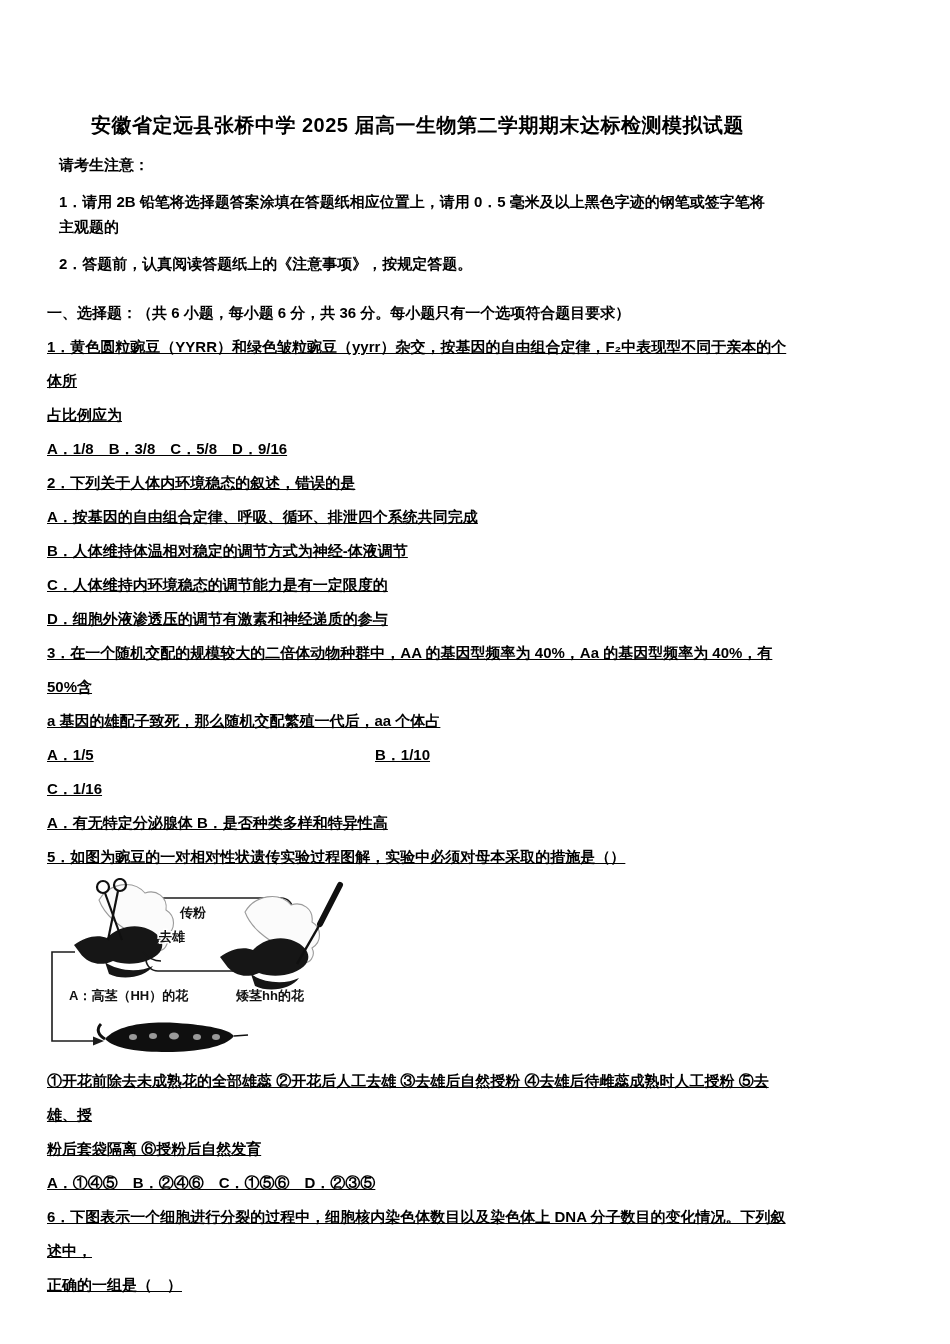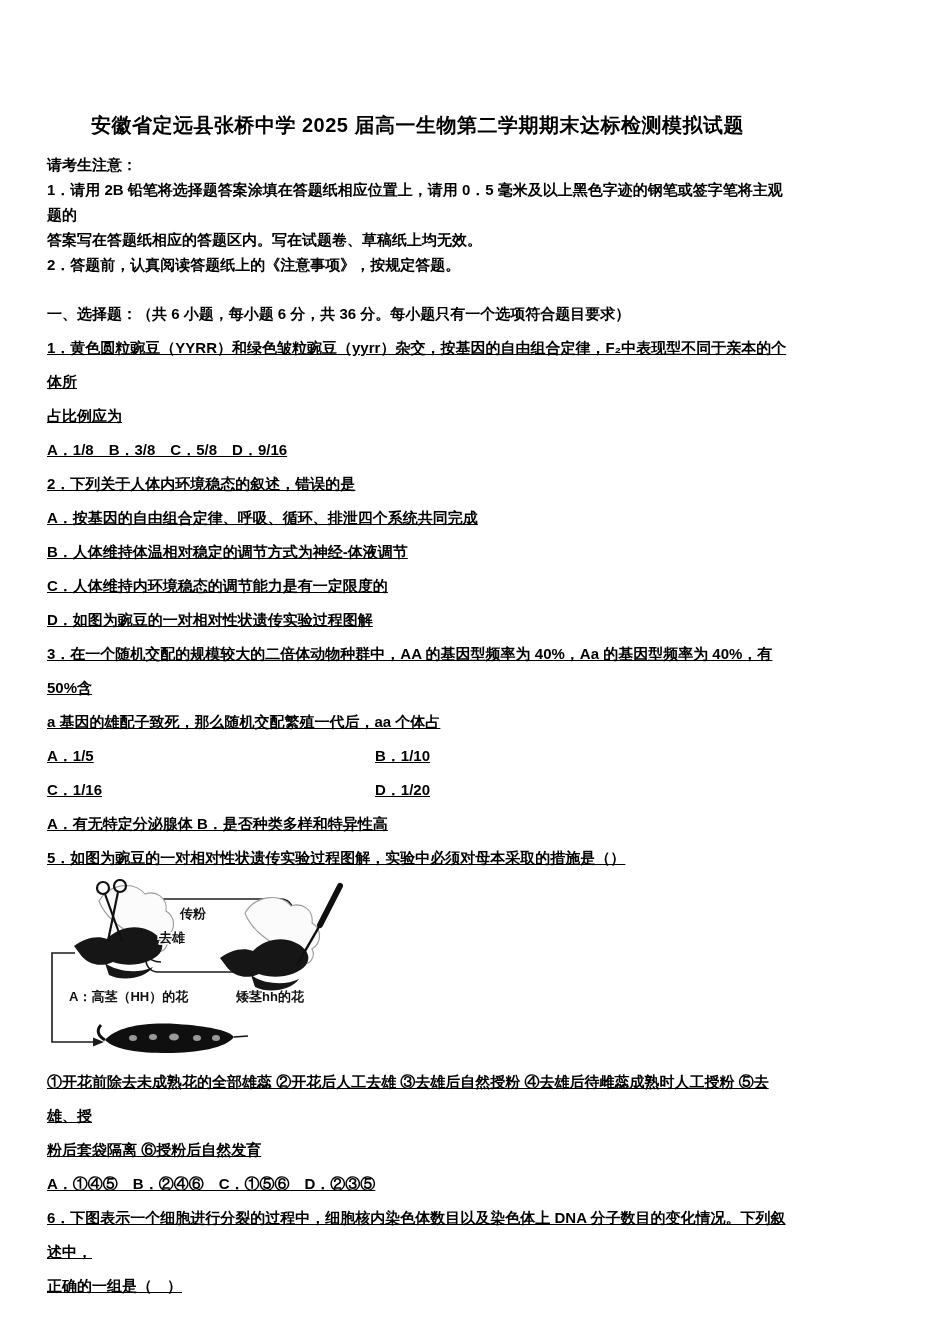--- a/index.html
+++ b/index.html
@@ -16,21 +16,21 @@
     overflow:hidden;
   }
   .title {
     margin:0 0 12px 0;
     font-size:20px;
     line-height:30px;
     text-align:center;
     font-weight:900;
     letter-spacing:0.5px;
   }
-  .notice p { margin:0; line-height:25px; }
+  .notice p { margin:12px; line-height:25px; }
   .section-heading { margin:20px 0 0 0; line-height:34px; }
   .q { margin:0;text-decoration:underline; }
   .q p { margin:0; line-height:34px; }
   .opt-grid { display:grid; grid-template-columns:328px 1fr; line-height:34px; }
   .fig-wrap { margin:4px 0 2px 0; line-height:0; }
   svg text {
     font-family:"Liberation Sans", sans-serif;
     font-weight:700;
     fill:#111;
   }
@@ -39,50 +39,48 @@
 </head>
 <body>
 
 <div class="page">
 
   <h1 class="title">安徽省定远县张桥中学 2025 届高一生物第二学期期末达标检测模拟试题</h1>
 
   <div class="notice">
     <p>请考生注意：</p>
     <p>1．请用 2B 铅笔将选择题答案涂填在答题纸相应位置上，请用 0．5 毫米及以上黑色字迹的钢笔或签字笔将主观题的</p>
-    <p>答案写在答题纸相应的答题区内。写在试题卷、草稿纸上均无效。</p>
     <p>2．答题前，认真阅读答题纸上的《注意事项》，按规定答题。</p>
   </div>
 
   <p class="section-heading">一、选择题：（共 6 小题，每小题 6 分，共 36 分。每小题只有一个选项符合题目要求）</p>
 
   <div class="q">
     <p>1．黄色圆粒豌豆（YYRR）和绿色皱粒豌豆（yyrr）杂交，按基因的自由组合定律，F₂中表现型不同于亲本的个体所</p>
     <p>占比例应为</p>
     <p>A．1/8　B．3/8　C．5/8　D．9/16</p>
   </div>
 
   <div class="q">
     <p>2．下列关于人体内环境稳态的叙述，错误的是</p>
     <p>A．按基因的自由组合定律、呼吸、循环、排泄四个系统共同完成</p>
     <p>B．人体维持体温相对稳定的调节方式为神经-体液调节</p>
     <p>C．人体维持内环境稳态的调节能力是有一定限度的</p>
-    <p>D．如图为豌豆的一对相对性状遗传实验过程图解</p>
+    <p>D．细胞外液渗透压的调节有激素和神经递质的参与</p>
   </div>
 
   <div class="q">
     <p>3．在一个随机交配的规模较大的二倍体动物种群中，AA 的基因型频率为 40%，Aa 的基因型频率为 40%，有 50%含</p>
     <p>a 基因的雄配子致死，那么随机交配繁殖一代后，aa 个体占</p>
     <div class="opt-grid">
       <span>A．1/5</span>
       <span>B．1/10</span>
     </div>
     <div class="opt-grid">
       <span>C．1/16</span>
-      <span>D．1/20</span>
     </div>
   </div>
 
   <div class="q">
     <p>A．有无特定分泌腺体 B．是否种类多样和特异性高</p>
   </div>
 
   <div class="q">
     <p>5．如图为豌豆的一对相对性状遗传实验过程图解，实验中必须对母本采取的措施是（）</p>
 

